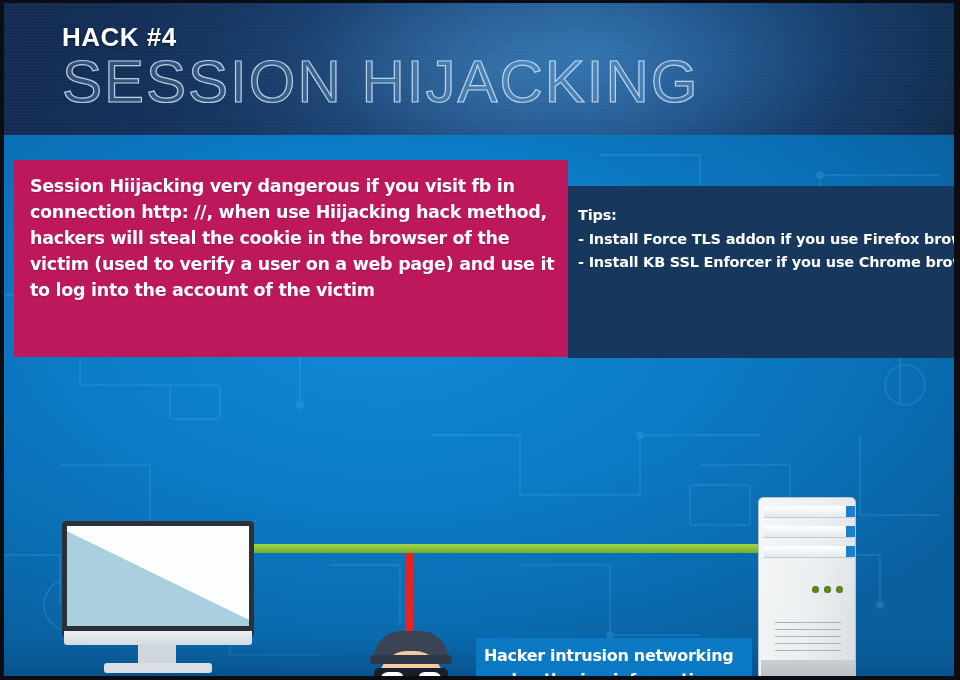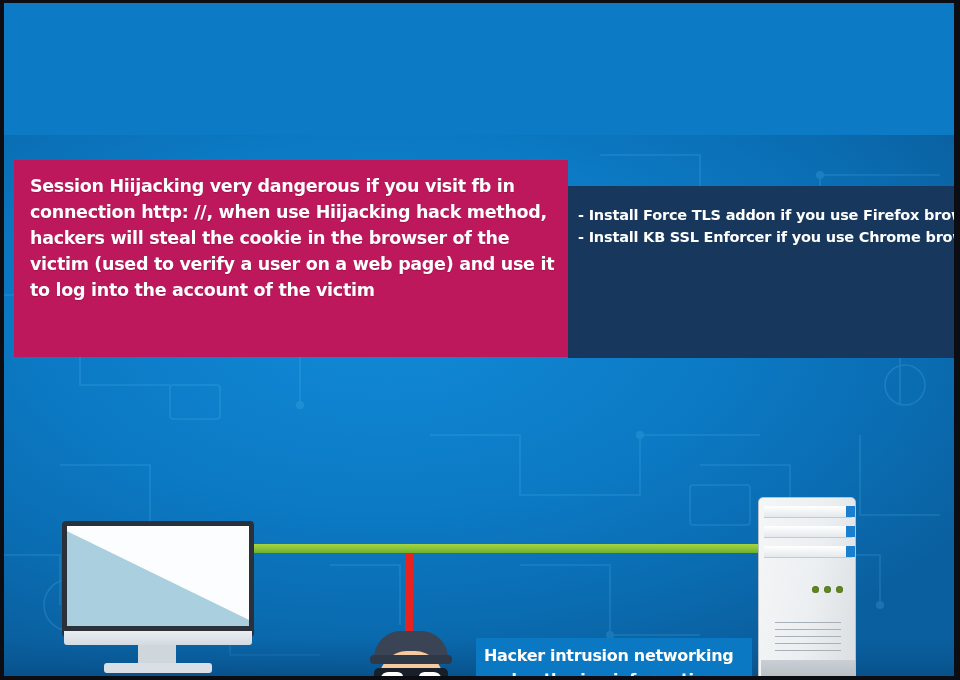--- a/index.html
+++ b/index.html
@@ -179,20 +179,25 @@
     left:476px; top:503px; width:276px; height:113px;
     font-size:16px; line-height:1.5; padding:6px 4px 0 8px; letter-spacing:-0.3px;
     z-index:11;
   }
 </style>
 </head>
 <body>
 
 <div id="poster">
 
+  <div id="header">
+    <div class="hdr-glow"></div>
+    <div id="hack-label">HACK #4</div>
+    <div id="big-title">SESSION HIJACKING</div>
+  </div>
 
   <div id="stage">
 
     <svg class="circuit" viewBox="0 0 960 545" preserveAspectRatio="none">
       <path d="M20 40 H120 V110 H240 V60 H330"></path>
       <path d="M0 160 H80 V250 H170"></path>
       <path d="M600 20 H700 V90 H820 V40 H940"></path>
       <path d="M620 130 H760 V200 H900 V270"></path>
       <path d="M430 300 H520 V360 H640 V300 H760"></path>
       <path d="M60 330 H150 V400 H250"></path>
@@ -275,20 +280,21 @@
 
     <div id="hacker-note" class="caption">Hacker intrusion networking and gathering information exchanged between the victim and the server system</div>
   </div>
 
   <div id="intro-panel" class="panel">
     <div id="intro-text">Session Hiijacking very dangerous if you visit fb in connection http: //, when use Hiijacking hack method, hackers will steal the cookie in the browser of the victim (used to verify a user on a web page) and use it to log into the account of the victim</div>
   </div>
 
   <div id="tips-panel" class="panel">
     <div id="tips-inner">
+      <span id="tips-title">Tips:</span>
       <span class="tip-line">- Install Force TLS addon if you use Firefox browser</span>
       <span class="tip-line">- Install KB SSL Enforcer if you use Chrome browser</span>
     </div>
   </div>
 
   <div class="frame-edge frame-top"></div>
   <div class="frame-edge frame-left"></div>
   <div class="frame-edge frame-right"></div>
   <div class="frame-edge frame-bottom"></div>
 </div>

